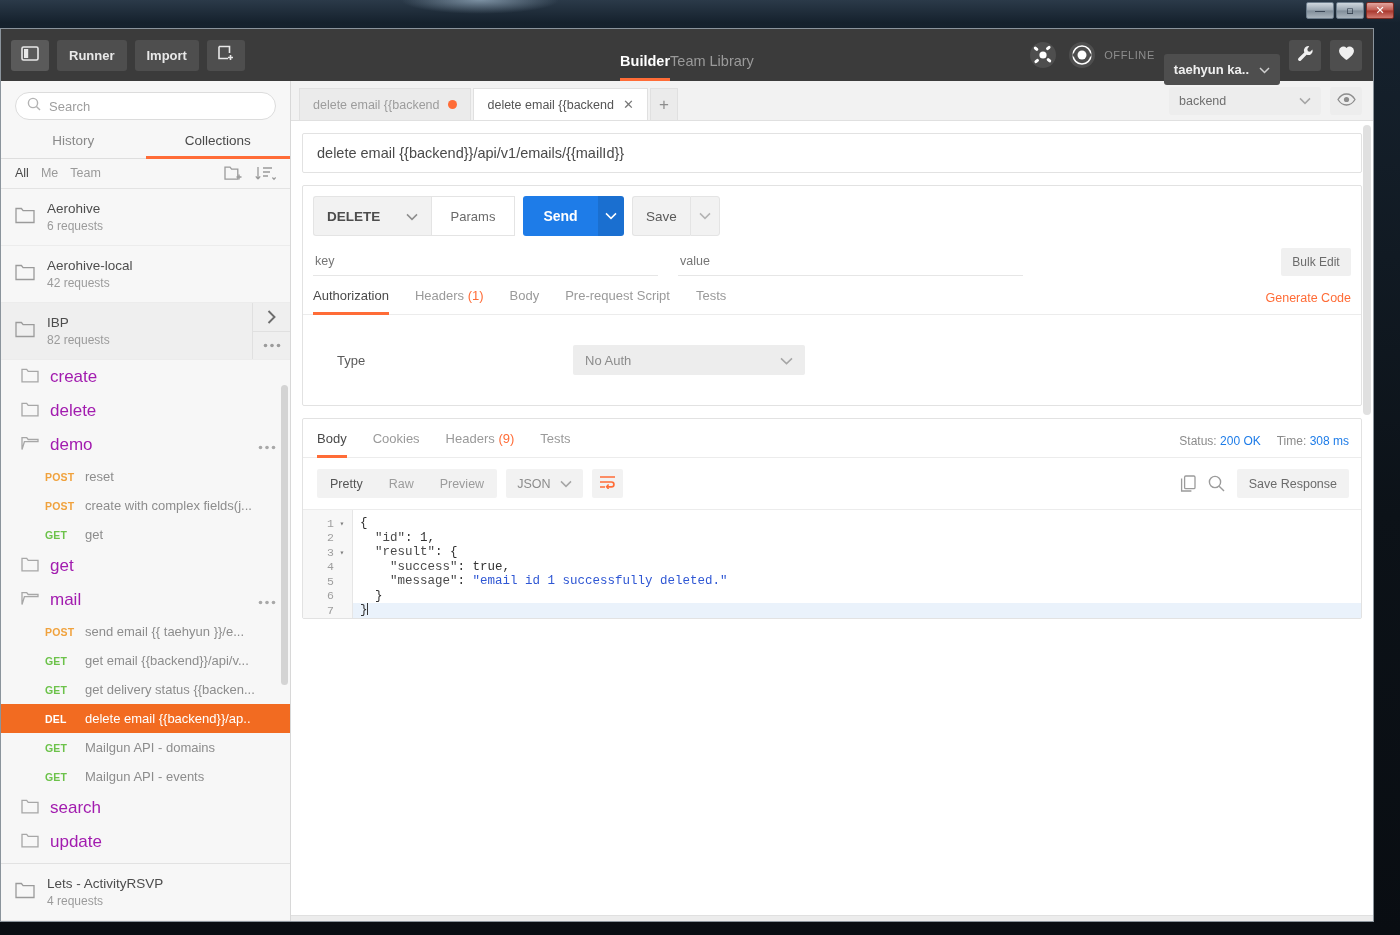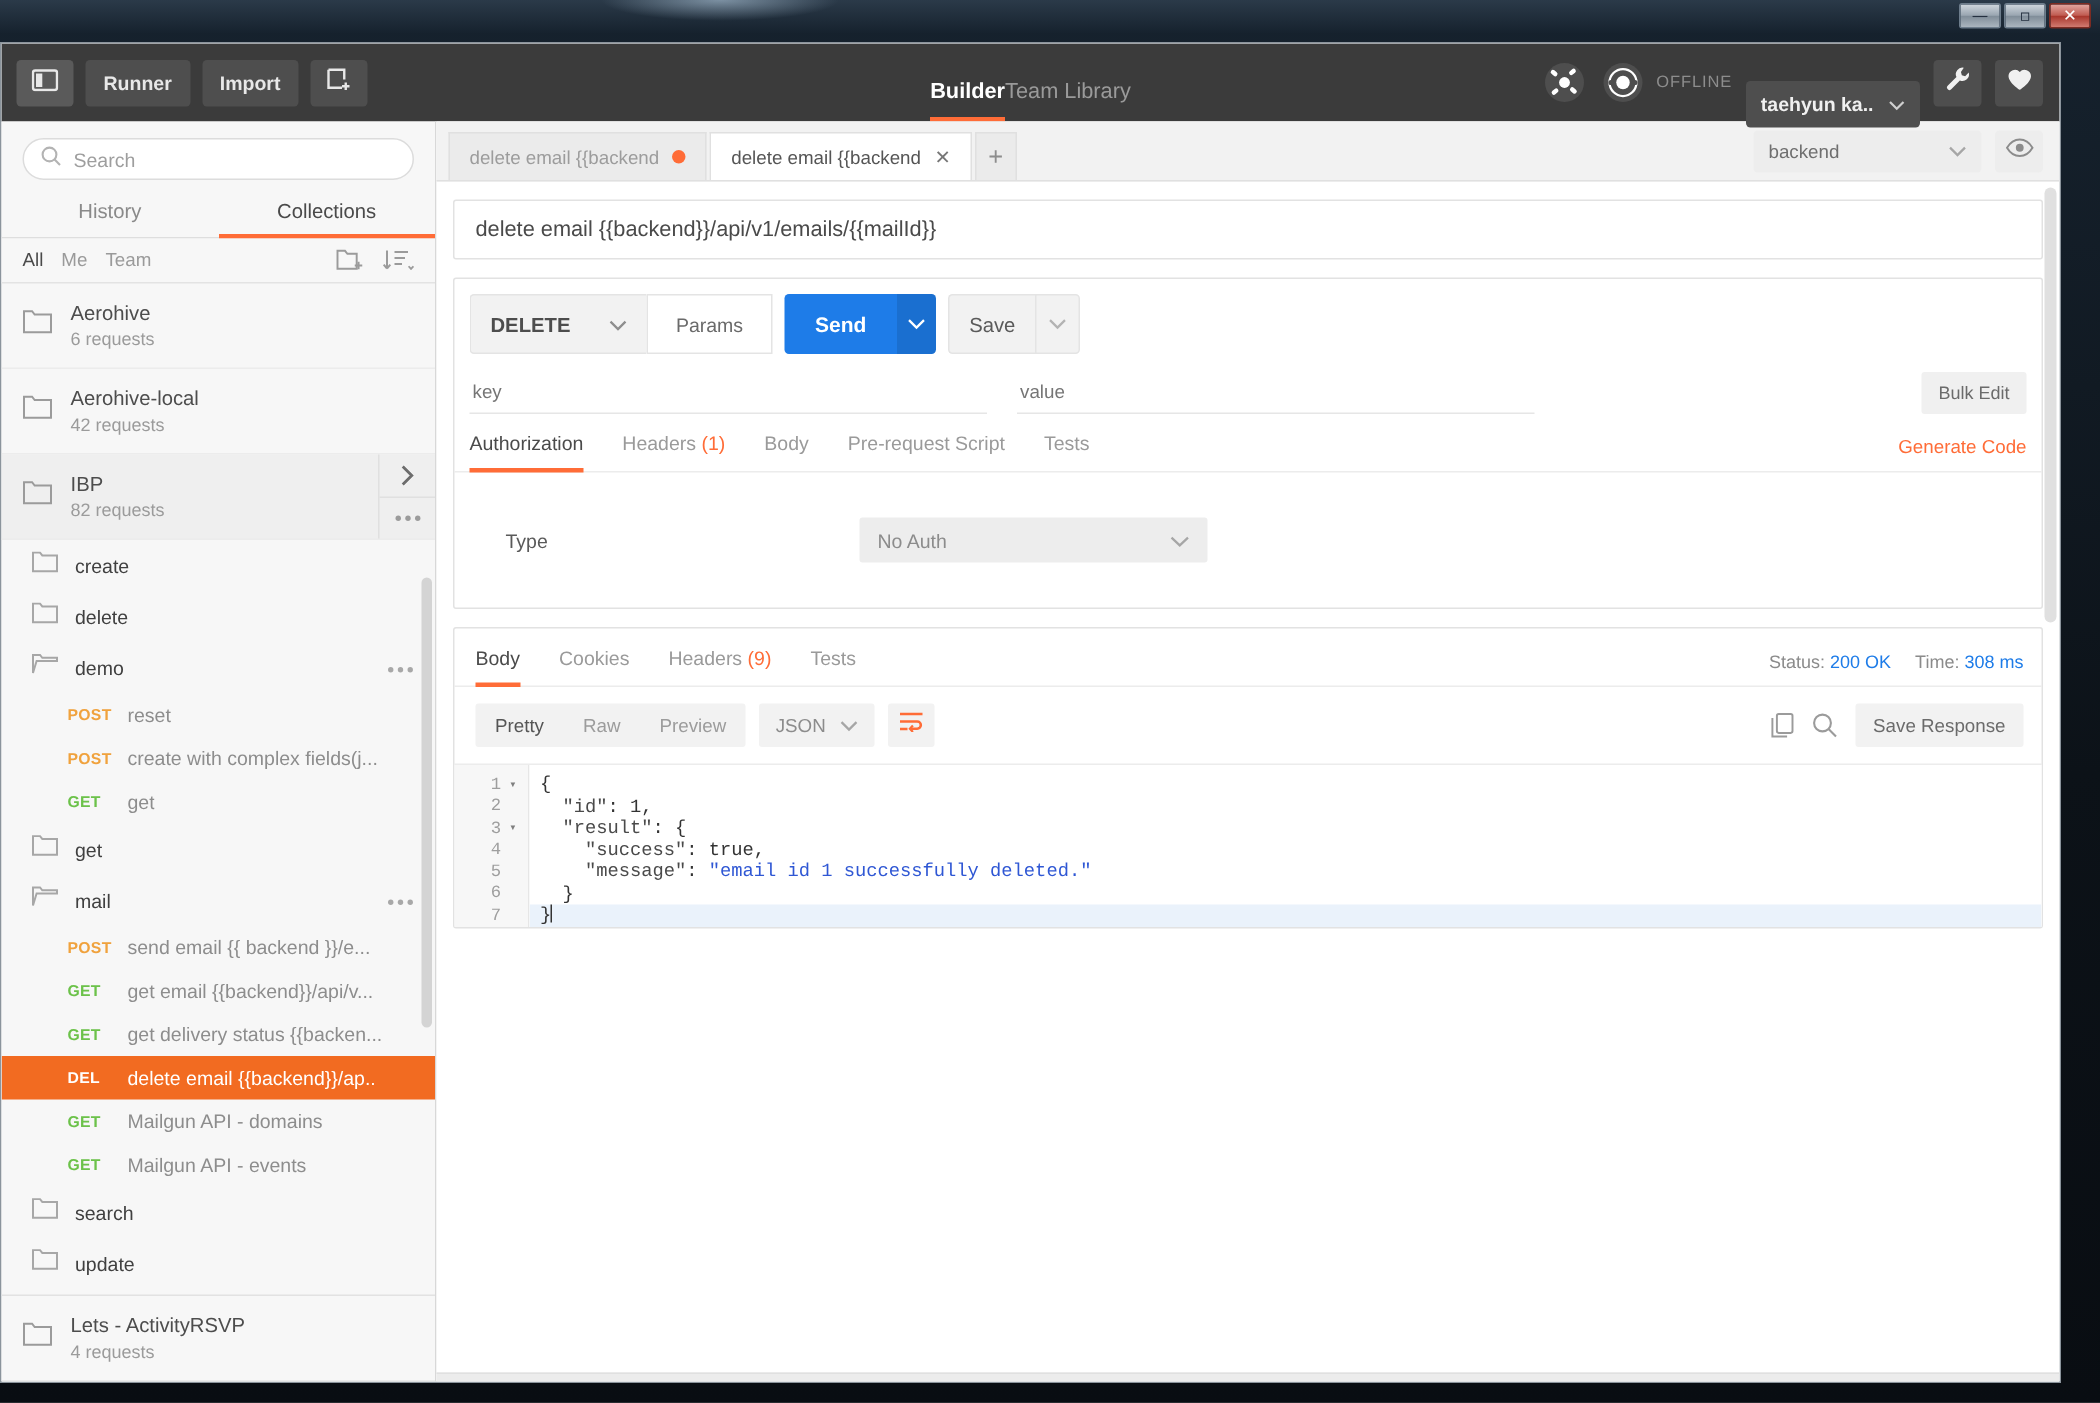--- a/index.html
+++ b/index.html
@@ -143,21 +143,21 @@
   }
   .coll-action {
     flex:1; display:flex; align-items:center; justify-content:center; cursor:pointer;
   }
   .coll-action + .coll-action { border-top:1px solid #e0e0e0; }
 
   .folder-row {
     display:flex; align-items:center; gap:11px; padding:7px 14px 7px 20px;
     cursor:pointer; position:relative;
   }
-  .folder-name { font-size:13px; color:#404040; }
+  .folder-name { font-size:17px; color:#a21caf; }
   .folder-dots { position:absolute; right:14px; top:50%; transform:translateY(-50%); cursor:pointer; }
 
   .req-row {
     display:flex; align-items:center; gap:10px; padding:7px 14px 7px 44px; cursor:pointer;
   }
   .req-method {
     font-size:10.5px; font-weight:bold; width:30px; text-align:left; flex:0 0 30px;
     letter-spacing:.2px;
   }
   .m-post { color:#f0a23d; }
@@ -620,21 +620,21 @@
                 <svg width="18" height="5" viewBox="0 0 18 5">
                     <circle cx="2.5" cy="2.5" r="1.8" fill="#a8a8a8"></circle>
                     <circle cx="9" cy="2.5" r="1.8" fill="#a8a8a8"></circle>
                     <circle cx="15.5" cy="2.5" r="1.8" fill="#a8a8a8"></circle>
                   </svg>
               </span>
             </div>
 
             <div class="req-row">
               <span class="req-method m-post">POST</span>
-              <span class="req-name">send email {{ backend }}/e...</span>
+              <span class="req-name">send email {{ taehyun }}/e...</span>
             </div>
             <div class="req-row">
               <span class="req-method m-get">GET</span>
               <span class="req-name">get email {{backend}}/api/v...</span>
             </div>
             <div class="req-row">
               <span class="req-method m-get">GET</span>
               <span class="req-name">get delivery status {{backen...</span>
             </div>
             <div class="req-row selected">

